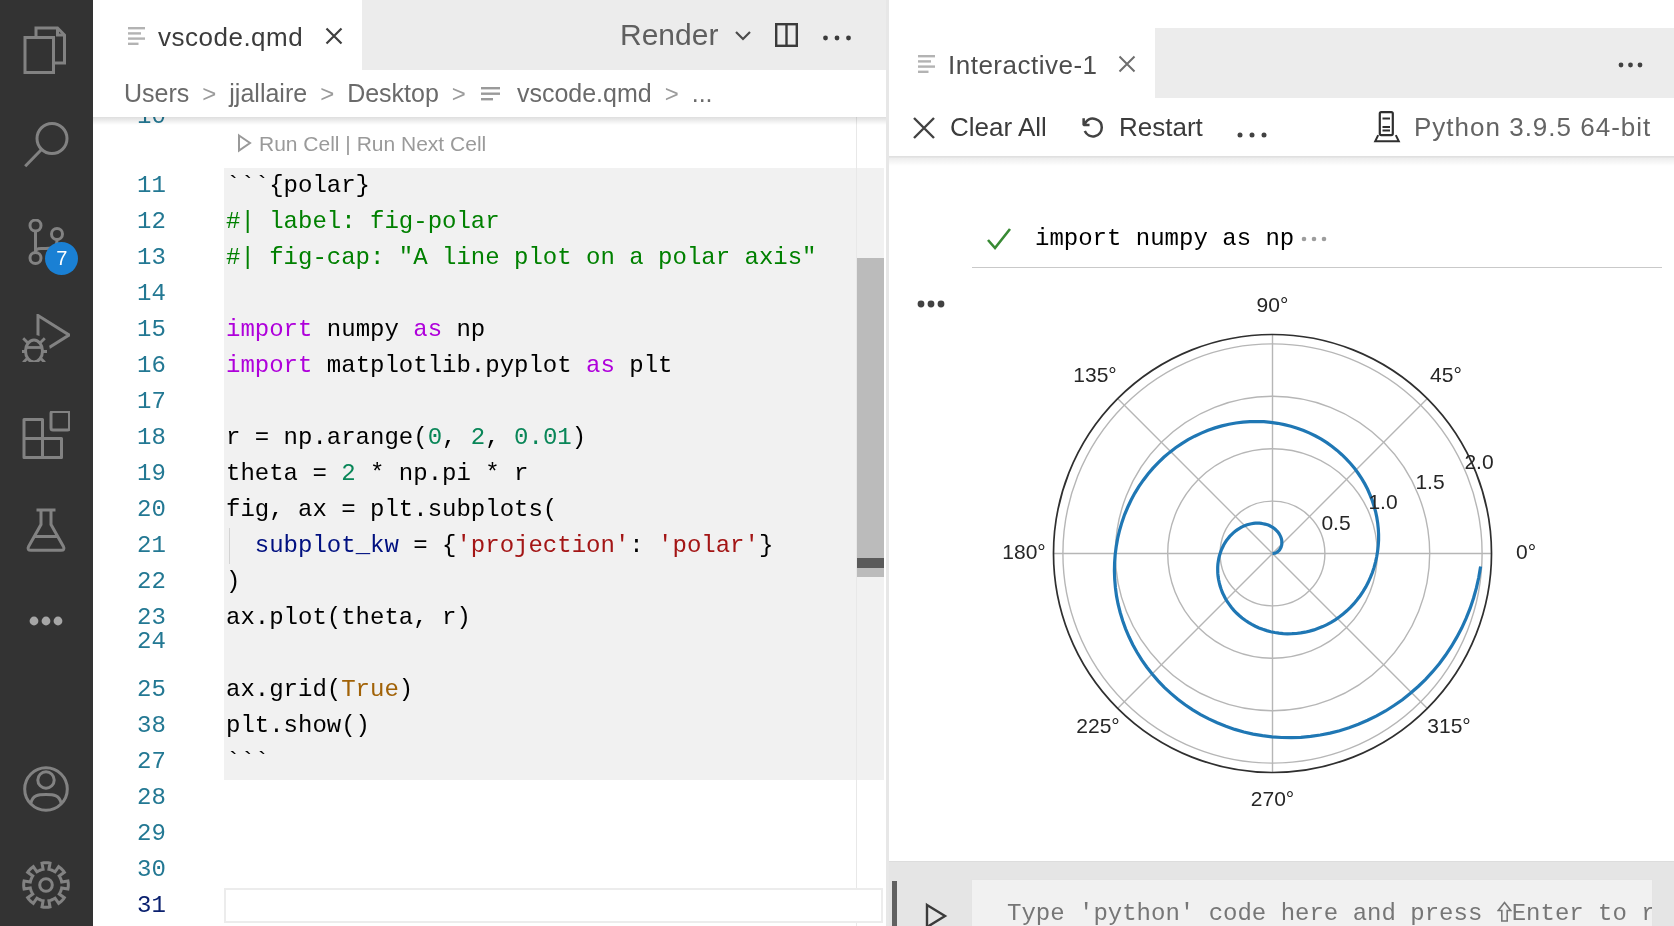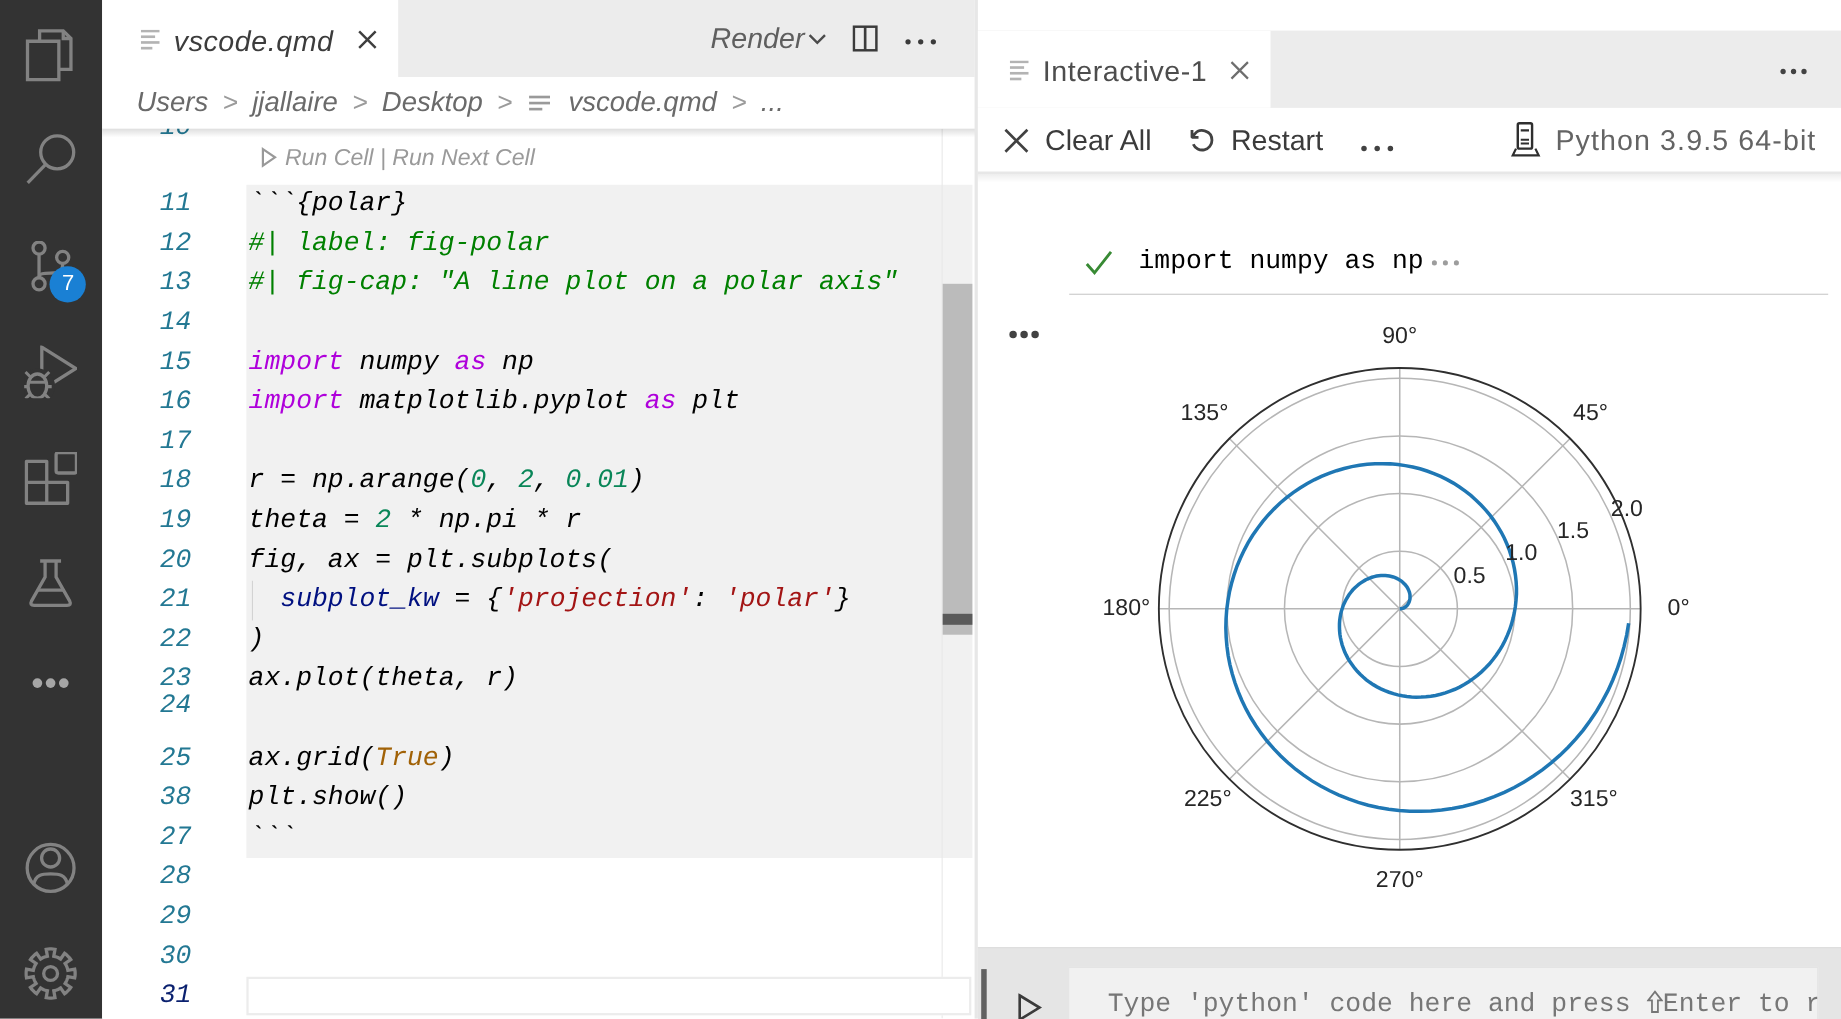--- a/index.html
+++ b/index.html
@@ -4,31 +4,31 @@
 <style>
   * { margin:0; padding:0; box-sizing:border-box; }
   html,body { width:1674px; height:926px; overflow:hidden; background:#fff;
     font-family:"Liberation Sans", sans-serif; }
   .mono { font-family:"Liberation Mono", monospace; }
   
   #actbar { position:absolute; left:0; top:0; width:93px; height:926px; background:#333333; }
   .aicon { position:absolute; left:22px; width:48px; height:48px; }
   .aicon svg { width:48px; height:48px; display:block; }
   
-  #editor { position:absolute; left:93px; top:0; width:718px; height:926px; background:#fff;font-style:italic; }
+  #editor { position:absolute; left:93px; top:0; width:718px; height:926px; background:#fff; }
   #etabs { position:absolute; left:0; top:0; width:793px; height:70px; background:#ececec; }
   .tab-active { position:absolute; left:0; top:0; height:70px; background:#ffffff; display:flex; align-items:center; }
   .tabtitle { font-size:26px; color:#3c3c3c; letter-spacing:0.5px; }
   .breadcrumbs { position:absolute; left:0; top:70px; width:793px; height:47px; background:#fff;
      display:flex; align-items:center; font-size:25px; color:#6a6a6a; }
   .bsep { color:#9b9b9b; padding:0 13px; font-size:24px; }
   #shadowtop { position:absolute; left:0; top:117px; width:793px; height:8px;
      background:linear-gradient(to bottom, rgba(0,0,0,0.13), rgba(0,0,0,0)); z-index:5; }
   #code { position:absolute; left:0; top:117px; width:793px; height:809px; background:#fff; overflow:hidden; }
-  .gut { position:absolute; width:81px; text-align:right; font-family:"Liberation Mono",monospace;
+  .gut { position:absolute; width:81px; font-family:"Liberation Mono",monospace;
      font-size:24px; line-height:36px; color:#237893;padding-left:44px; }
   .cl { position:absolute; left:133px; font-family:"Liberation Mono",monospace; font-size:24px;
      line-height:36px; color:#000; white-space:pre; }
   .kw { color:#af00db; } .num { color:#098658; } .str { color:#a31515; }
   .cmt { color:#008000; } .vr { color:#001080; } .kb { color:#a16207; }
   
   #panel { position:absolute; left:889px; top:0; width:788px; height:926px; background:#e5e5e5;margin-top:28px; }
   #ptabs { position:absolute; left:0; top:0; width:785px; height:70px; background:#ececec; }
   #ptoolbar { position:absolute; left:0; top:70px; width:785px; height:59px; background:#fff;
      border-bottom:1px solid #e0e0e0; }
@@ -117,21 +117,21 @@
             <rect x="0" y="10.4" width="17" height="2.4"></rect>
             <rect x="0" y="15.6" width="10.5" height="2.4"></rect>
           </g>
       </svg>
       <span class="tabtitle" style="position:absolute; left:65px; top:22px;">vscode.qmd</span>
       <svg width="20" height="20" viewBox="0 0 20 20" style="position:absolute; left:231px; top:26px;">
           <path d="M2.5,2.5 L17.5,17.5 M17.5,2.5 L2.5,17.5" stroke="#3f3f3f" stroke-width="2.2" fill="none"></path>
         </svg>
     </div>
     <div id="eactions">
-      <span style="position:absolute; left:553px; top:0; height:70px; display:flex; align-items:center; font-size:26px; color:#5f5f5f;">Render</span>
+      <span style="position:absolute; left:527px; top:0; height:70px; display:flex; align-items:center; font-size:30px; color:#5f5f5f;">Render</span>
       <svg width="18" height="14" viewBox="0 0 18 14" style="position:absolute; left:641px; top:29px;">
           <path d="M2,3 L9,10 L16,3" stroke="#4c4c4c" stroke-width="2.2" fill="none"></path>
         </svg>
       <svg width="23" height="24" viewBox="0 0 23 24" style="position:absolute; left:682px; top:23px;" fill="none" stroke="#3b3b3b" stroke-width="2.4">
         <rect x="1.2" y="1.2" width="20.6" height="21.6"></rect>
           <path d="M11.5,1.2 V22.8"></path>
       </svg>
       <svg width="30" height="10" viewBox="0 0 30 10" style="position:absolute; left:729px; top:33px;" fill="#3b3b3b">
         <circle cx="3.5" cy="5" r="2.4"></circle>
           <circle cx="15" cy="5" r="2.4"></circle>

